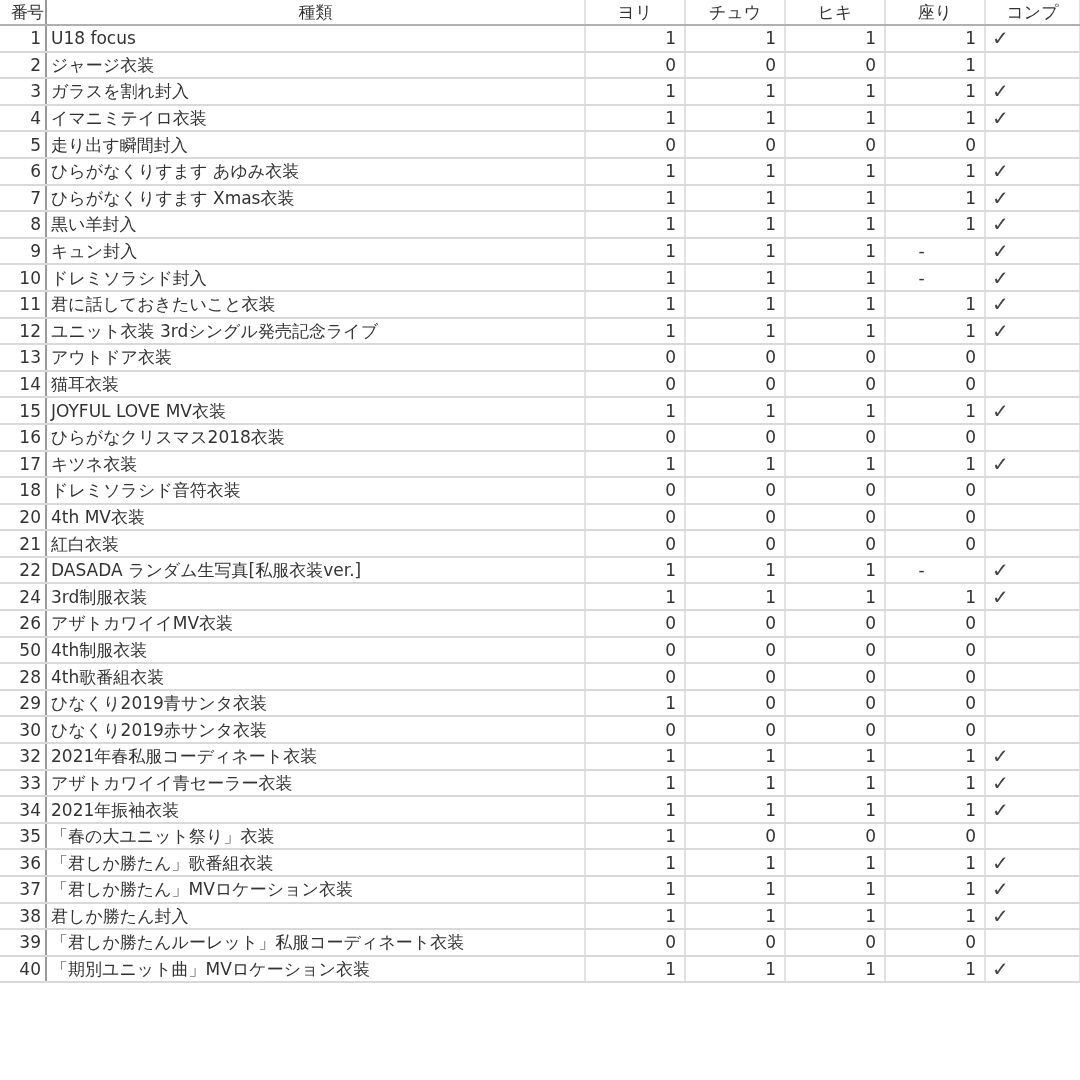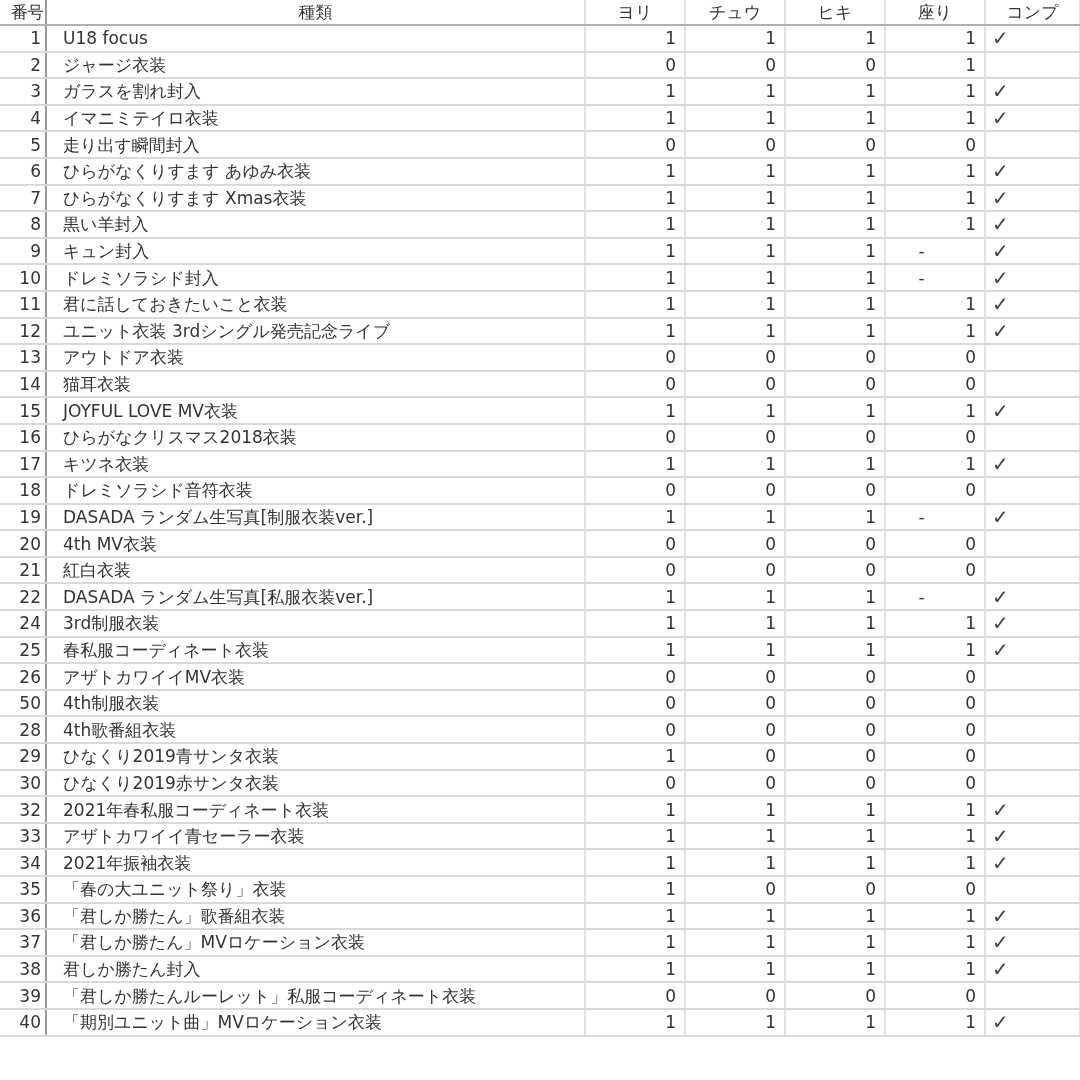--- a/index.html
+++ b/index.html
@@ -13,21 +13,21 @@
     height: 24.6px; padding: 0 3px; font-size: 17px; line-height: 24px; font-weight: normal;
     white-space: nowrap; overflow: hidden;
     border-bottom: 2px solid #d9d9d9; border-right: 2px solid #e2e2e2;
   }
   thead th { text-align: center; border-bottom: 2px solid #b0b0b0; height: 23px; }
   thead th.h-no { text-align: right; padding-right: 2px; letter-spacing: -1px; }
   td.no { text-align: right; padding-right: 4px; border-right: 2px solid #9a9a9a; }
   thead th.h-no { border-right: 2px solid #9a9a9a; }
   td.num { text-align: right; padding-right: 8px; }
   td.num.dash { text-align: center; padding-right: 30px; }
-  td.name { padding-left: 16px; }
+  td.name { padding-left: 4px; }
   td.comp { text-align: left; padding-left: 6px; font-size: 20px; color: #444; }
 </style>
 </head>
 <body>
 
 <table>
   <colgroup>
     <col class="c-no">
       <col class="c-name">
       <col class="c-num">
@@ -204,29 +204,20 @@
       <tr>
         <td class="no">18</td>
         <td class="name">ドレミソラシド音符衣装</td>
         <td class="num">0</td>
         <td class="num">0</td>
         <td class="num">0</td>
         <td class="num">0</td>
         <td class="comp"></td>
       </tr>
       <tr>
-        <td class="no">19</td>
-        <td class="name">DASADA ランダム生写真[制服衣装ver.]</td>
-        <td class="num">1</td>
-        <td class="num">1</td>
-        <td class="num">1</td>
-        <td class="num dash">-</td>
-        <td class="comp">✓</td>
-      </tr>
-      <tr>
         <td class="no">20</td>
         <td class="name">4th MV衣装</td>
         <td class="num">0</td>
         <td class="num">0</td>
         <td class="num">0</td>
         <td class="num">0</td>
         <td class="comp"></td>
       </tr>
       <tr>
         <td class="no">21</td>
@@ -242,29 +233,20 @@
         <td class="name">DASADA ランダム生写真[私服衣装ver.]</td>
         <td class="num">1</td>
         <td class="num">1</td>
         <td class="num">1</td>
         <td class="num dash">-</td>
         <td class="comp">✓</td>
       </tr>
       <tr>
         <td class="no">24</td>
         <td class="name">3rd制服衣装</td>
-        <td class="num">1</td>
-        <td class="num">1</td>
-        <td class="num">1</td>
-        <td class="num">1</td>
-        <td class="comp">✓</td>
-      </tr>
-      <tr>
-        <td class="no">25</td>
-        <td class="name">春私服コーディネート衣装</td>
         <td class="num">1</td>
         <td class="num">1</td>
         <td class="num">1</td>
         <td class="num">1</td>
         <td class="comp">✓</td>
       </tr>
       <tr>
         <td class="no">26</td>
         <td class="name">アザトカワイイMV衣装</td>
         <td class="num">0</td>

